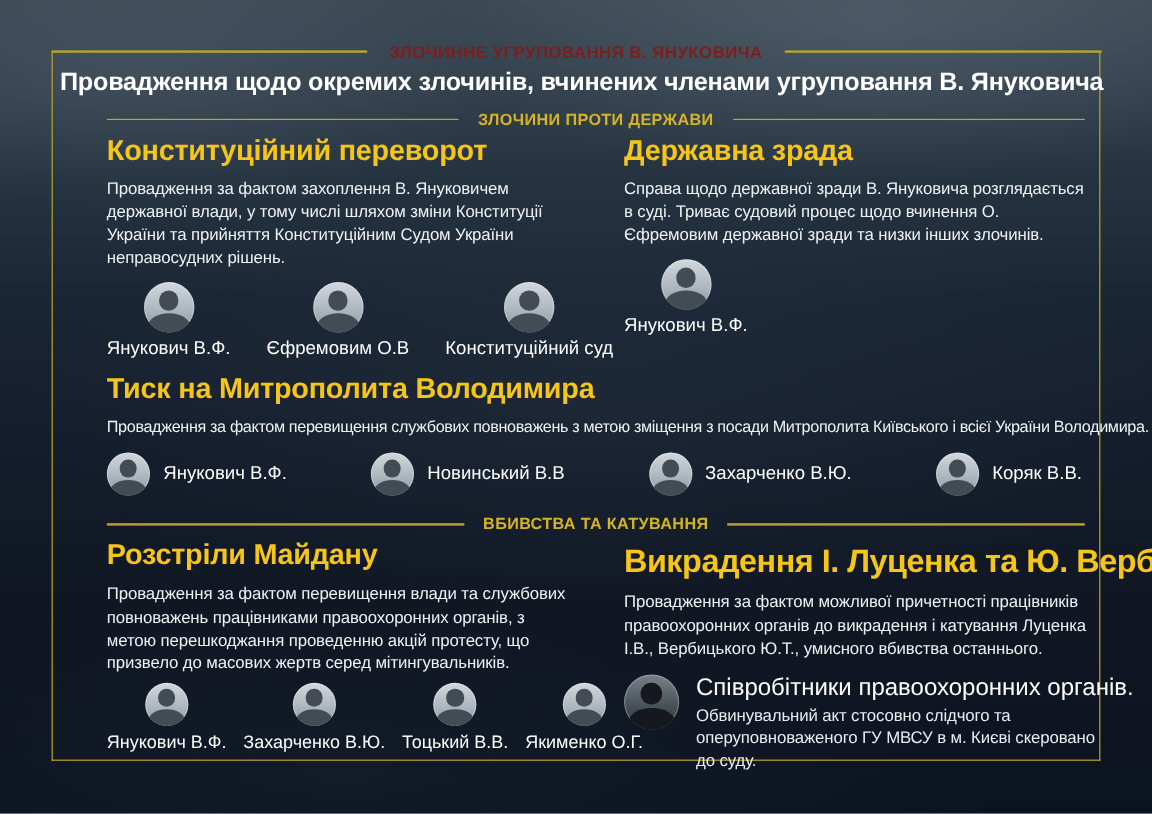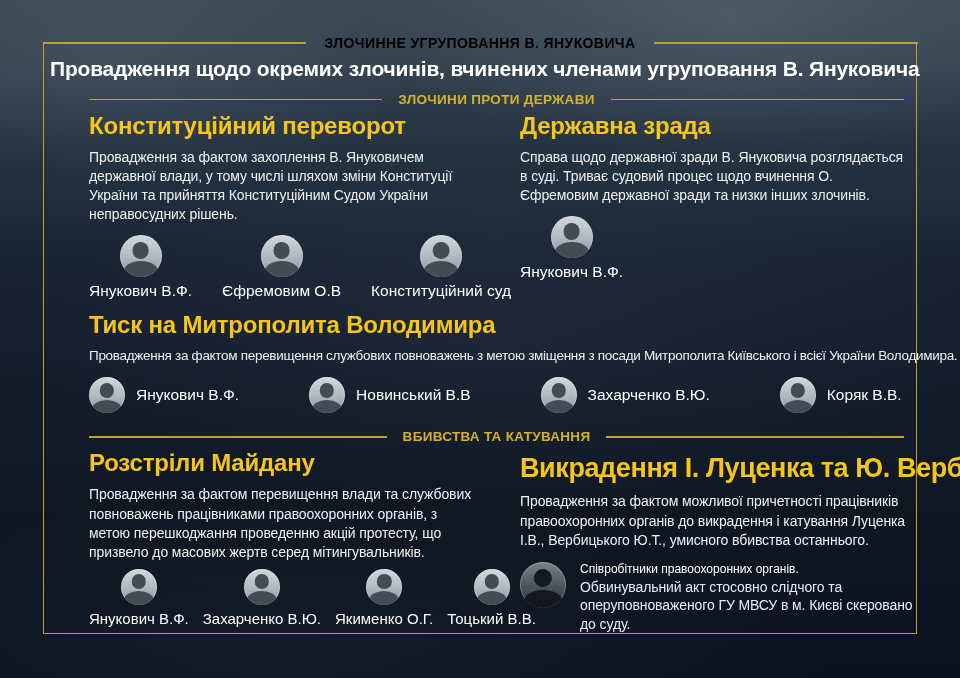--- a/index.html
+++ b/index.html
@@ -22,21 +22,21 @@
   }
 
   .banner {
     position:absolute; left:-1.5px; right:-1.5px; top:0;
     transform:translateY(-50%);
     display:flex; align-items:center;
   }
   .banner .seg { flex:1; height:1.5px; background:#bda22f; }
   .banner .blabel {
     padding:0 18px; font-size:14px; font-weight:700;
-    color:#000000; letter-spacing:.4px; white-space:nowrap;
+    color:#7f1d1d; letter-spacing:.4px; white-space:nowrap;
   }
 
   .main-title {
     margin:14px 6px 0; text-align:center;
     font-size:21px; font-weight:700; color:#ffffff; white-space:nowrap;
     letter-spacing:-.2px;
   }
 
   .divider { display:flex; align-items:center; margin:11px 12px 0 45px; }
   .divider .line { flex:1; height:1.5px; background:#bda22f; }
@@ -84,21 +84,21 @@
   .person-h { display:flex; align-items:center; gap:11px; }
   .person-h .avatar { width:36px; height:36px; }
   .person-h .pname { font-size:15.5px; color:#fdfdfd; white-space:nowrap; }
 
   .people-stack.tight { gap:14px; margin-top:7px; }
   .people-stack.tight .avatar { width:36px; height:36px; }
   .people-stack.tight .pname { font-size:15px; }
 
   .officers { display:flex; gap:14px; margin-top:12px; align-items:flex-start; }
   .officers .avatar { width:46px; height:46px; flex:none; }
-  .officers-title { font-size:12px; color:#ffffff; margin-bottom:2px; }
+  .officers-title { font-size:20px; color:#ffffff; margin-bottom:2px; }
   .officers-body { font-size:14px; color:#e9ecef; line-height:1.34; max-width:345px; letter-spacing:-.1px; }
 </style>
 </head>
 <body>
 
 <div class="frame">
 
   <div class="banner">
     <span class="seg"></span>
     <span class="blabel">ЗЛОЧИННЕ УГРУПОВАННЯ В. ЯНУКОВИЧА</span>
@@ -185,25 +185,25 @@
         <div class="person-v">
           <span class="avatar"></span>
           <span class="pname">Янукович В.Ф.</span>
         </div>
         <div class="person-v">
           <span class="avatar"></span>
           <span class="pname">Захарченко В.Ю.</span>
         </div>
         <div class="person-v">
           <span class="avatar"></span>
+          <span class="pname">Тоцький В.В.</span>
+        </div>
+        <div class="person-v">
+          <span class="avatar"></span>
           <span class="pname">Якименко О.Г.</span>
-        </div>
-        <div class="person-v">
-          <span class="avatar"></span>
-          <span class="pname">Тоцький В.В.</span>
         </div>
       </div>
     </div>
 
     <div>
       <div class="heading small">Викрадення І. Луценка та Ю. Вербицького</div>
       <div class="body-text" style="max-width:400px;">Провадження за фактом можливої причетності працівників правоохоронних органів до викрадення і катування Луценка І.В., Вербицького Ю.Т., умисного вбивства останнього.</div>
       <div class="officers">
         <span class="avatar masked"></span>
         <div>

